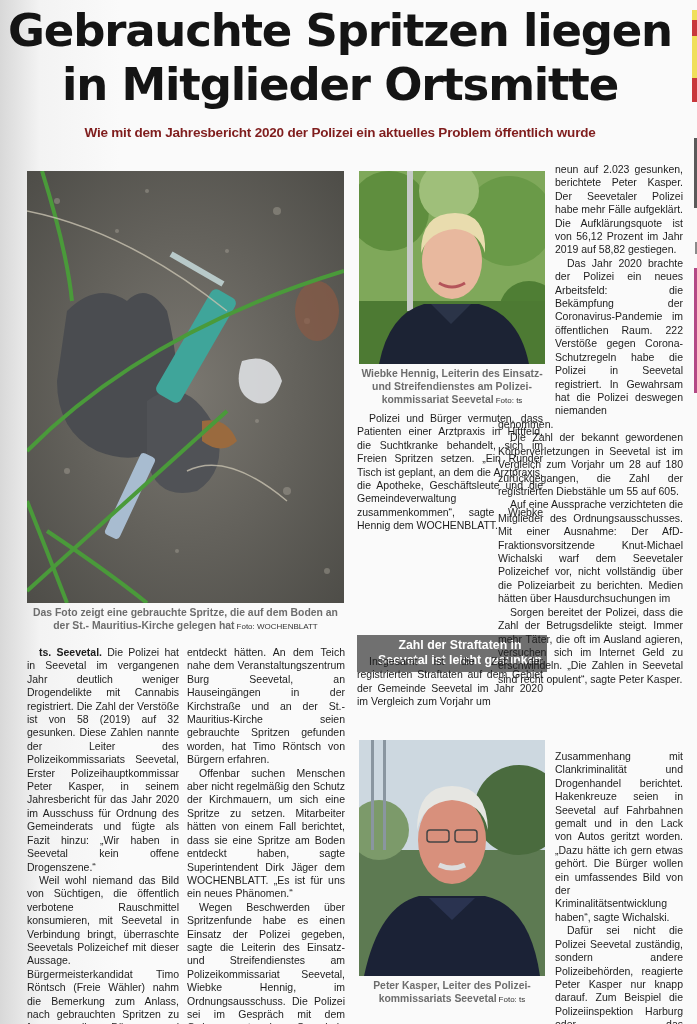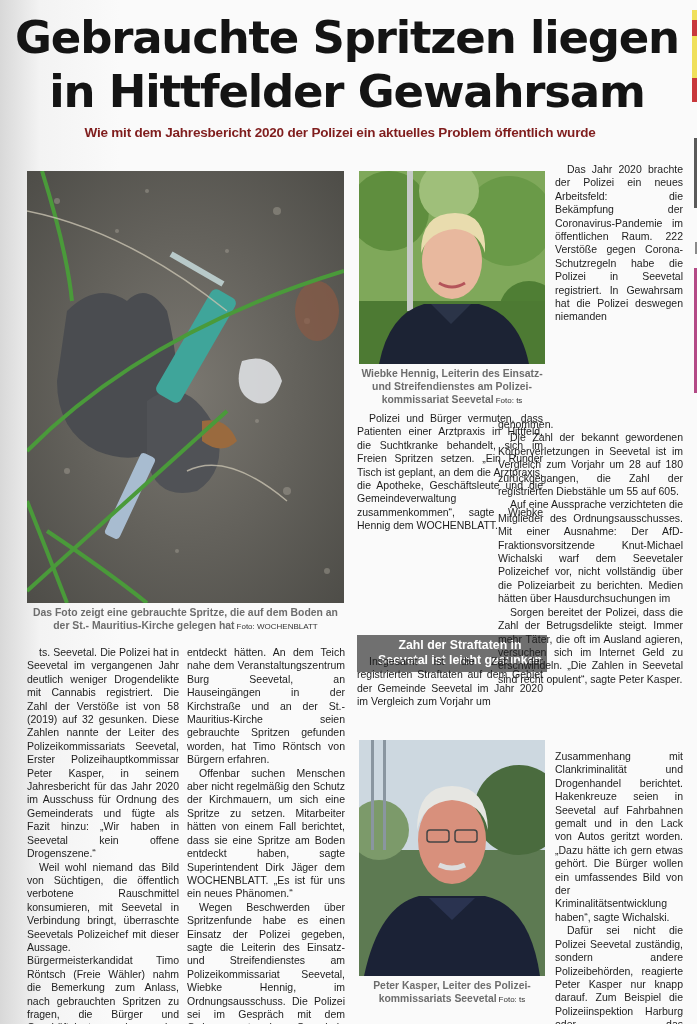--- a/index.html
+++ b/index.html
@@ -4,60 +4,60 @@
 <style>
   html, body { margin:0; padding:0; }
   body {
     width:697px; height:1024px; overflow:hidden; position:relative;
     background: linear-gradient(90deg, #d8d8d8 0px, #f3f3f3 40px, #fafafa 120px, #fafafa 100%);
     font-family: "DejaVu Sans", sans-serif; color:#1a1a1a;
   }
   .headline {
     position:absolute; left:0; top:4px; width:680px; text-align:center;
     font-family:"DejaVu Sans", sans-serif; font-weight:bold; font-size:45px; line-height:54px;
-    letter-spacing:-1.2px; color:#141414; margin:7px;
+    letter-spacing:-1.2px; color:#141414; margin:0;
   }
   .subline {
     position:absolute; left:0; top:125px; width:680px; text-align:center;
     font-family:"Liberation Sans", sans-serif; font-weight:bold; font-size:13.5px; color:#7f1d1d; letter-spacing:-0.2px;
   }
   .edge-strip { position:absolute; right:0; width:5px; }
   .photo { position:absolute; overflow:hidden; }
   .caption {
     position:absolute; text-align:center; color:#6d6d6d;
     font-family:"Liberation Sans", sans-serif; font-weight:bold; font-size:10.4px; line-height:13px;
   }
   .credit { font-weight:normal; font-size:8px; color:#333; margin-left:2px; }
   .col {
     position:absolute; font-family:"Liberation Sans", sans-serif; font-size:10.5px; line-height:13.4px;
     text-align:justify; color:#1c1c1c; hyphens:manual;
   }
   .col p { margin:0; text-indent:12px; }
   .col p.noindent { text-indent:0; }
-  .lead { font-weight:normal; }
+  .lead { font-weight:bold; }
   .subhead {
     position:absolute; left:357px; top:635px; width:174px; background:#707070; color:#fff;
     font-family:"Liberation Sans", sans-serif; font-weight:bold; font-size:12.3px; line-height:15px;
     text-align:center; padding:3px 0 4px 16px;
   }
 </style>
 </head>
 <body>
 
 <div class="edge-strip" style="top:10px;height:10px;background:#f0e05a;"></div>
 <div class="edge-strip" style="top:20px;height:16px;background:#c8383c;"></div>
 <div class="edge-strip" style="top:36px;height:42px;background:#f0e05a;"></div>
 <div class="edge-strip" style="top:78px;height:24px;background:#c8383c;"></div>
 <div class="edge-strip" style="top:138px;height:70px;background:#5a5a5a;width:3px;"></div>
 <div class="edge-strip" style="top:242px;height:12px;background:#8a8a8a;width:2px;"></div>
 <div class="edge-strip" style="top:268px;height:125px;background:#b34a86;width:3px;"></div>
 
 <h1 class="headline">
   <span>Gebrauchte Spritzen liegen</span><br>
-  <span>in Hittfelder Gewahrsam</span>
+  <span>in Mitglieder Ortsmitte</span>
 </h1>
 <div class="subline">Wie mit dem Jahresbericht 2020 der Polizei ein aktuelles Problem öffentlich wurde</div>
 
 <div class="photo" style="left:27px;top:171px;width:317px;height:432px;background:#6b6a64;">
   <svg width="317" height="432" viewBox="0 0 317 432">
     <defs>
       <radialGradient id="g1" cx="50%" cy="50%" r="70%">
         <stop offset="0" stop-color="#7a7770"></stop>
           <stop offset="1" stop-color="#4e4d48"></stop>
       </radialGradient>
@@ -161,20 +161,21 @@
 <div class="subhead">
   <span>Zahl der Straftaten in</span><br>
   <span>Seevetal ist leicht gesunken</span>
 </div>
 
 <div class="col" style="left:357px;top:655px;width:186px;">
   <p>Insgesamt ist die Zahl der registrierten Straftaten auf dem Gebiet der Gemeinde Seevetal im Jahr 2020 im Vergleich zum Vorjahr um</p>
 </div>
 
 <div class="col" style="left:555px;top:163px;width:128px;">
+  <p class="noindent">neun auf 2.023 gesunken, berichtete Peter Kasper. Der Seevetaler Polizei habe mehr Fälle aufgeklärt. Die Aufklärungsquote ist von 56,12 Prozent im Jahr 2019 auf 58,82 gestiegen.</p>
   <p>Das Jahr 2020 brachte der Polizei ein neues Arbeitsfeld: die Bekämpfung der Coronavirus-Pandemie im öffentlichen Raum. 222 Verstöße gegen Corona-Schutzregeln habe die Polizei in Seevetal registriert. In Gewahrsam hat die Polizei deswegen niemanden</p>
 </div>
 
 <div class="col" style="left:498px;top:418px;width:185px;">
   <p class="noindent">genommen.</p>
   <p>Die Zahl der bekannt gewordenen Körperverletzungen in Seevetal ist im Vergleich zum Vorjahr um 28 auf 180 zurückgegangen, die Zahl der registrierten Diebstähle um 55 auf 605.</p>
   <p>Auf eine Aussprache verzichteten die Mitglieder des Ordnungsausschusses. Mit einer Ausnahme: Der AfD-Fraktionsvorsitzende Knut-Michael Wichalski warf dem Seevetaler Polizeichef vor, nicht vollständig über die Polizeiarbeit zu berichten. Medien hätten über Hausdurchsuchungen im</p>
   <p>Sorgen bereitet der Polizei, dass die Zahl der Betrugsdelikte steigt. Immer mehr Täter, die oft im Ausland agieren, versuchen sich im Internet Geld zu erschwindeln. „Die Zahlen in Seevetal sind recht opulent“, sagte Peter Kasper.</p>
 </div>
 

